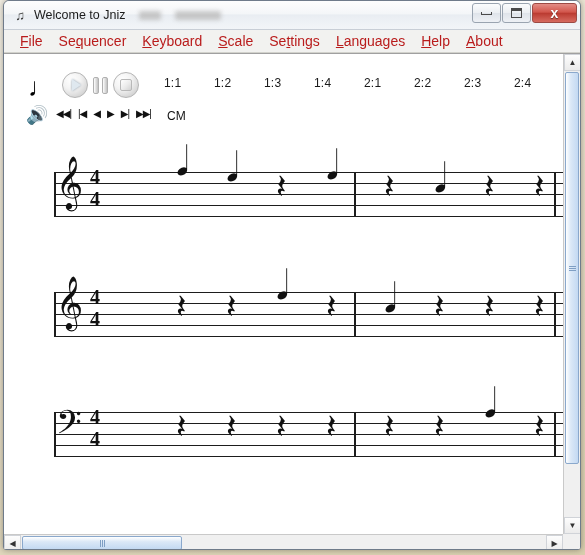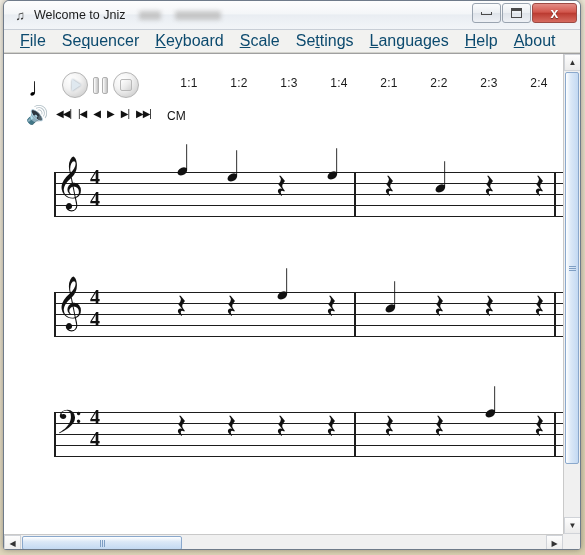--- a/index.html
+++ b/index.html
@@ -120,22 +120,22 @@
   .menubar {
     height: 23px;
     background: #f2f2f0;
     border-bottom: 1px solid #d2d2cc;
     display: flex;
     align-items: center;
     padding-left: 8px;
     box-sizing: border-box;
   }
   .menu-item {
-    font-size: 16px;
-    color: #0c4a6e;
+    font-size: 14px;
+    color: #b91c1c;
     padding: 0 8px;
     white-space: nowrap;
     cursor: default;
   }
   .menu-item u { text-decoration: underline; }
 
   
   .content-wrap {
     position: relative;
     height: 498px;
@@ -209,21 +209,21 @@
 
   .beats {
     position: absolute;
     left: 160px; top: 4px;
     display: flex;
   }
   .beat {
     width: 50px;
     font-size: 12px;
     color: #1a1a1a;
-    text-align: center;
+    text-align: left;
     letter-spacing: 0.2px;
   }
 
   .toolbar-row2 {
     position: absolute;
     left: 0; top: 52px;
     height: 24px;
     width: 100%;
   }
   .speaker-icon {

